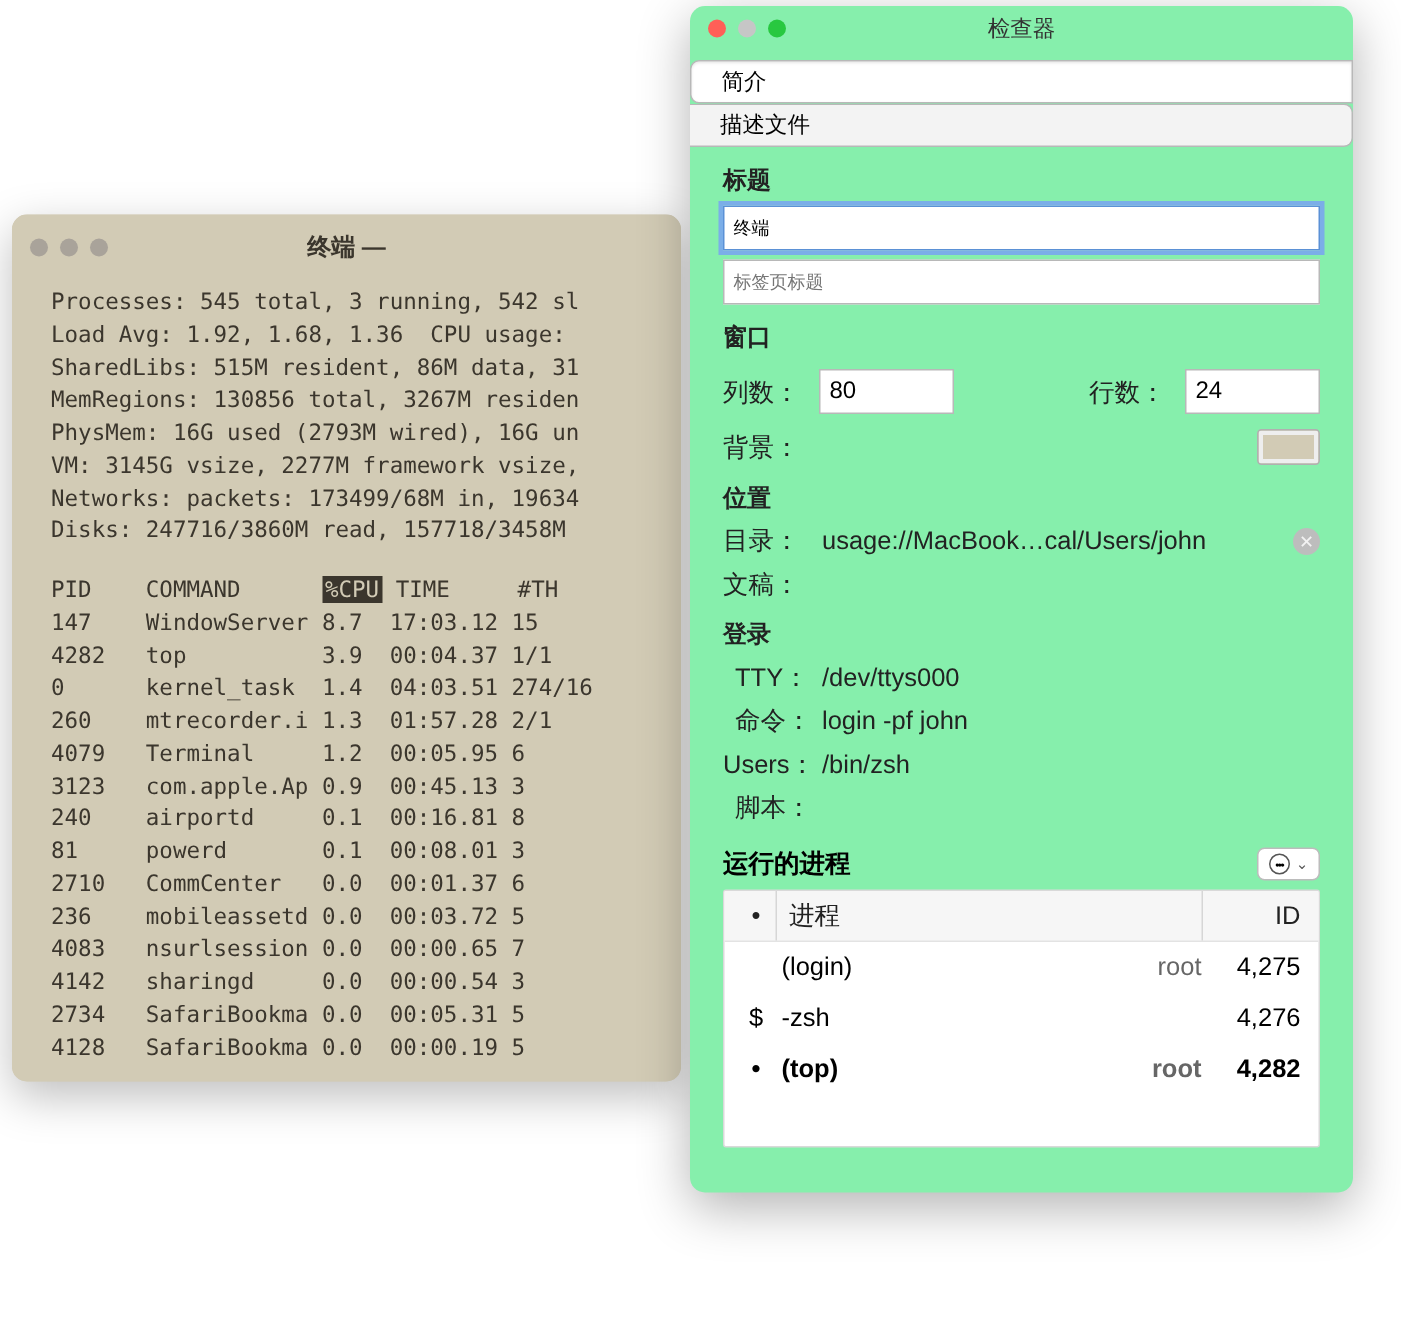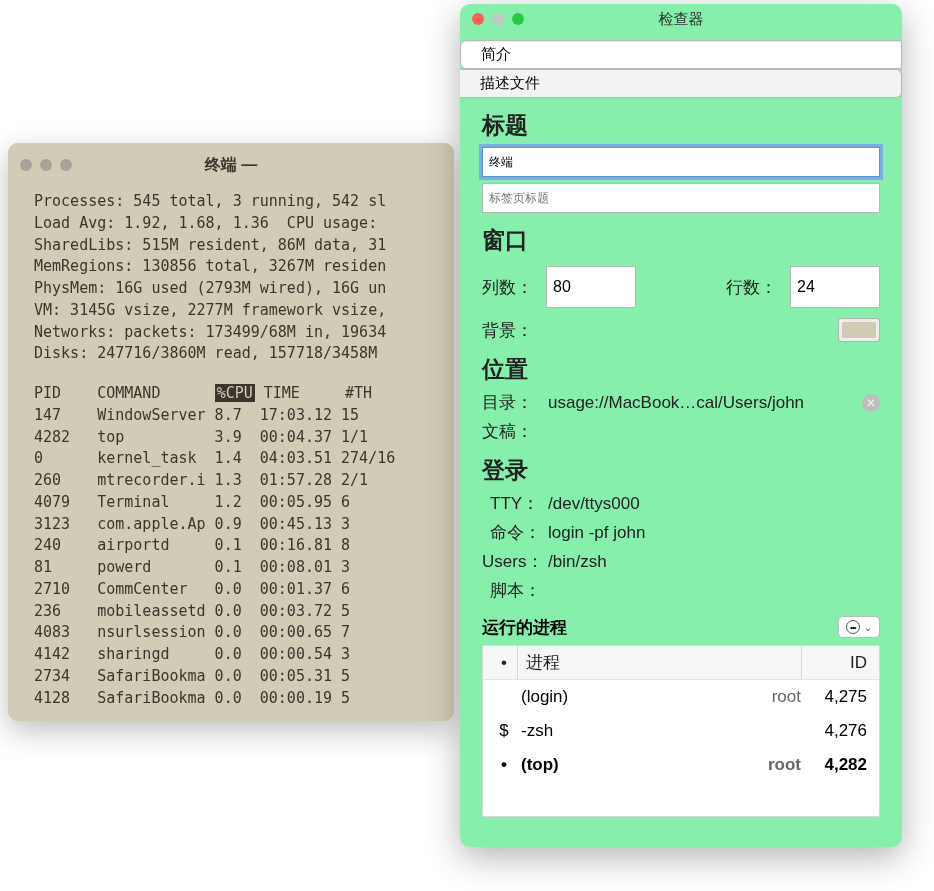--- a/index.html
+++ b/index.html
@@ -112,21 +112,21 @@
   }
   .seg:first-child { border-radius:6px 0 0 6px; }
   .seg:last-child  { border-radius:0 6px 6px 0; border-left:none; background:#f3f3f3;}
   .seg:first-child.active { background:#fff; }
 
   .section {
     padding: 12px 22px 0 22px;
   }
   .section-label {
     font-weight:600;
-    font-size:23px;
+    font-size:16px;
     color:#222;
     margin-bottom:6px;
   }
   .text-input {
     width:100%;
     height:30px;
     border:1px solid #b8b8b8;
     font-size:12px;
     padding:2px 6px;
     background:#fff;
@@ -144,21 +144,21 @@
     gap:10px;
     justify-content:space-between;
   }
   .form-label {
     min-width:54px;
     font-size:17px;
     color:#222;
   }
   .num-input {
     width:90px;
-    height:42px;
+    height:30px;
     border:1px solid #b8b8b8;
     font-size:16px;
     padding:0 6px;
     background:#fff;
   }
   .color-well {
     width:42px; height:24px;
     border:1px solid #b0b0b0;
     background:#d2cbb5;
     box-shadow: inset 0 0 0 3px #eee;
@@ -175,21 +175,21 @@
   .kv-row .v { color:#222; flex:1; }
   .clear-btn {
     width:18px;height:18px;border-radius:50%;
     background:#bdbdbd;color:#f2f2f2;
     display:flex;align-items:center;justify-content:center;
     font-size:12px;line-height:1;
   }
 
   .proc-section-header {
     display:flex;
-    align-items:flex-start;
+    align-items:flex-end;
     justify-content:space-between;
     padding: 14px 22px 6px 22px;
   }
   .proc-section-header .lbl {
     font-weight:600; font-size:17px;
   }
   .dots-menu {
     width:42px;height:22px;
     border:1px solid #bcbcbc;
     border-radius:5px;

